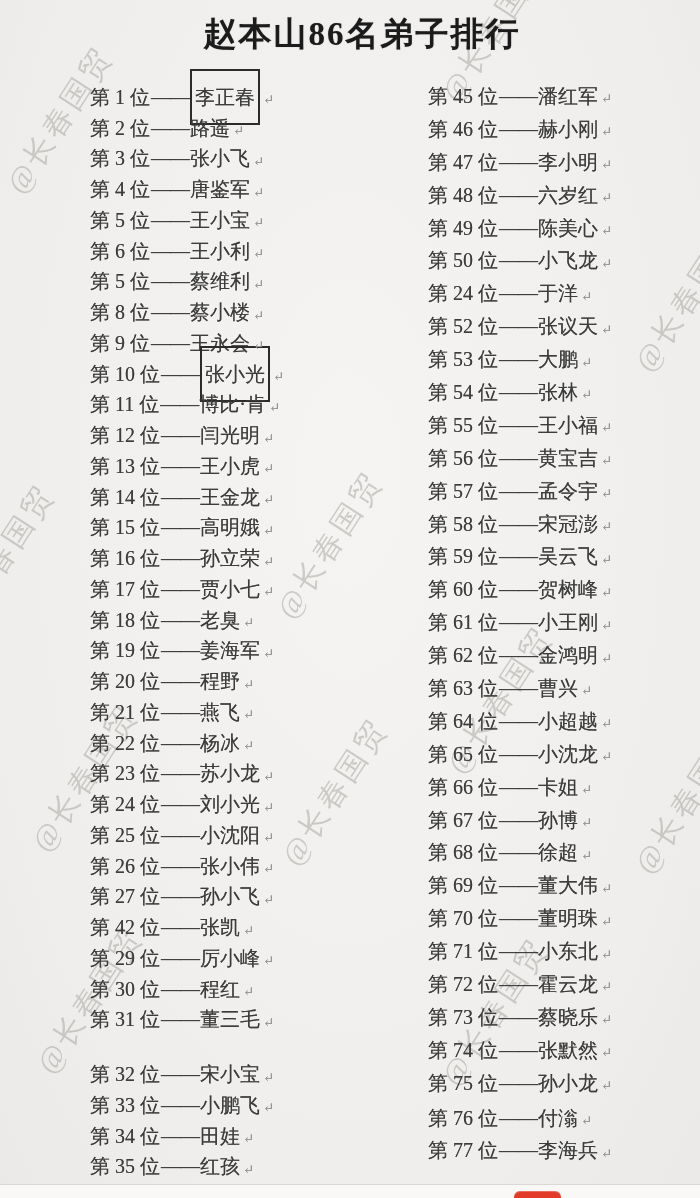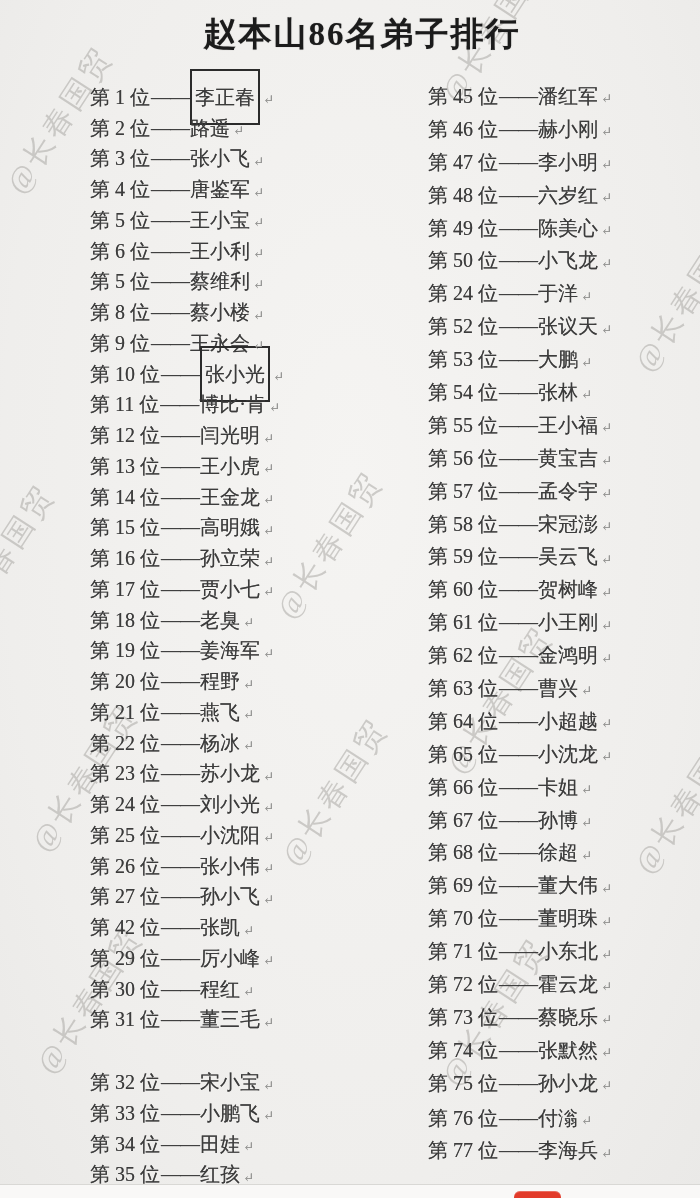--- a/index.html
+++ b/index.html
@@ -25,21 +25,21 @@
   .column-right{left:428px;top:80px;}
   .row{
     display:flex;align-items:center;
     white-space:nowrap;
     font-size:20px;
     color:var(--text,#3c3c3c);
     text-shadow:0 0 .6px rgba(50,50,50,.65);
   }
   .column-left .row{height:30.75px;}
   .column-right .row{height:32.9px;align-items:center;}
-  .column-left .group.gap{margin-top:32px;}
+  .column-left .group.gap{margin-top:24px;}
   .column-right .group.gap{margin-top:2px;}
   .dash{letter-spacing:-1px;margin:0 1px;}
   .boxed{
     border:2px solid var(--box_border,#2b2b2b);
     padding:16px 3px;line-height:1;
   }
   .ret{
     font-size:13px;color:var(--return_mark,#9a9a98);
     margin-left:3px;transform:translateY(3px);
   }

